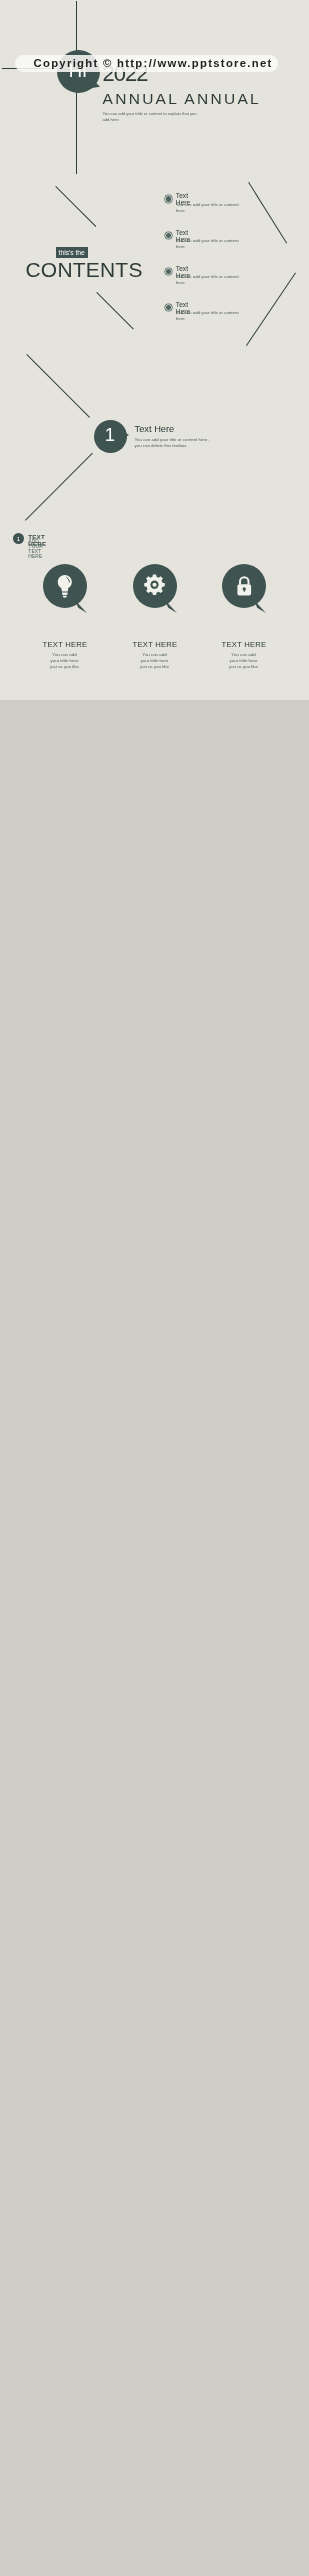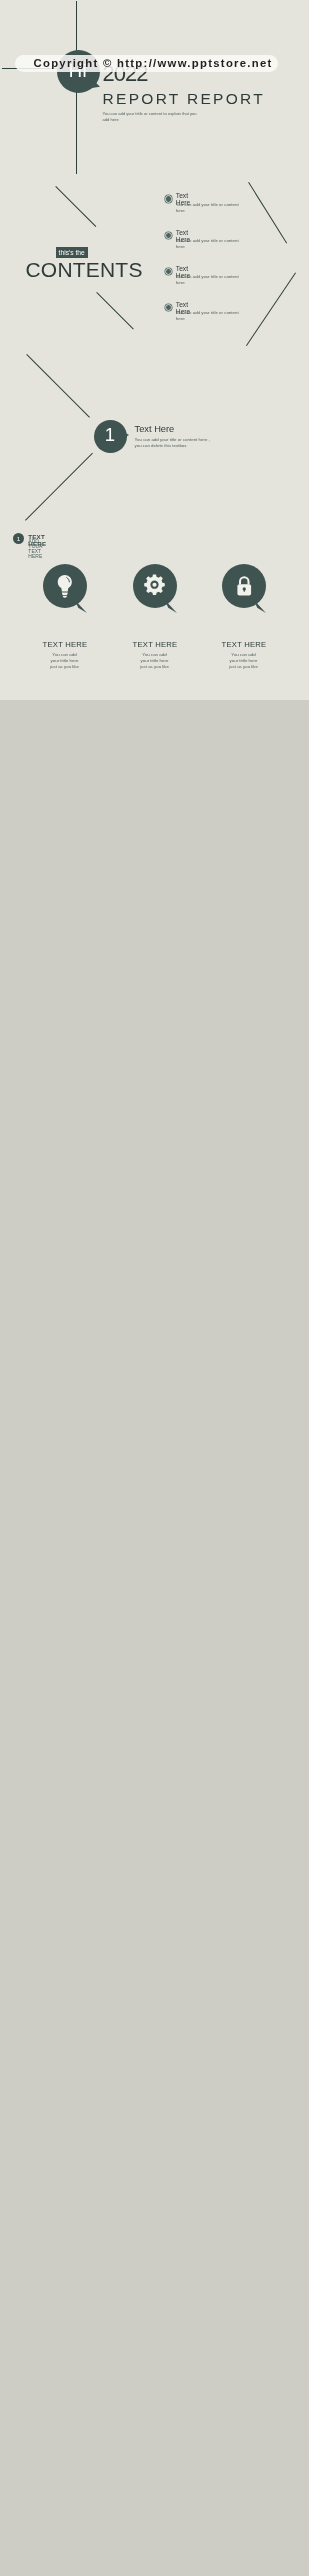--- a/index.html
+++ b/index.html
@@ -48,21 +48,21 @@
 <div class="deck">
 
 <div class="slide">
  <div class="pg">
   <div class="ln" style="left:74px;top:0;width:0.7px;height:173px;background:#2e3f3c;"></div>
   <div class="ln" style="left:0px;top:67px;width:75px;height:1.1px;background:#2e3f3c;"></div>
   <div style="position:absolute;left:82px;top:70px;width:16.5px;height:18.5px;background:#3f5350;clip-path:polygon(0 0,100% 88%,12% 100%);"></div>
   <div class="circ" style="left:55px;top:49px;width:43px;height:43px;background:#3f5350;"></div>
   <div style="position:absolute;left:55px;top:61px;width:43px;text-align:center;font-size:18.5px;line-height:18.5px;color:#fff;letter-spacing:0.5px;">Hi</div>
   <div style="position:absolute;left:101px;top:62px;font-size:22px;line-height:22px;color:#2f3b39;letter-spacing:-1px;font-weight:400;">2022</div>
-  <div style="position:absolute;left:101px;top:90px;font-size:15.5px;line-height:15.5px;color:#2f3b39;letter-spacing:2.3px;">REPORT REPORT</div>
+  <div style="position:absolute;left:101px;top:90px;font-size:15.5px;line-height:15.5px;color:#2f3b39;letter-spacing:2.3px;">ANNUAL ANNUAL</div>
   <div style="position:absolute;left:101px;top:110px;width:95px;font-size:4.1px;line-height:6px;color:#55605d;">You can add your tittle or content to explain that you add here</div>
   <div class="cw" style="left:13px;top:54px;width:263px;height:17px;border-radius:8.8px;"></div>
   <div class="cwt" style="left:32px;top:56px;font-size:11.3px;letter-spacing:1.3px;">Copyright © http://www.pptstore.net</div>
  </div>
 </div>
 
 <div class="slide">
  <div class="pg">
   <div style="position:absolute;left:54px;top:10.3px;width:57px;height:1px;background:#2e3f3c;transform:rotate(45deg);transform-origin:0 0;"></div>
   <div style="position:absolute;left:95px;top:116px;width:52px;height:1px;background:#2e3f3c;transform:rotate(45deg);transform-origin:0 0;"></div>

